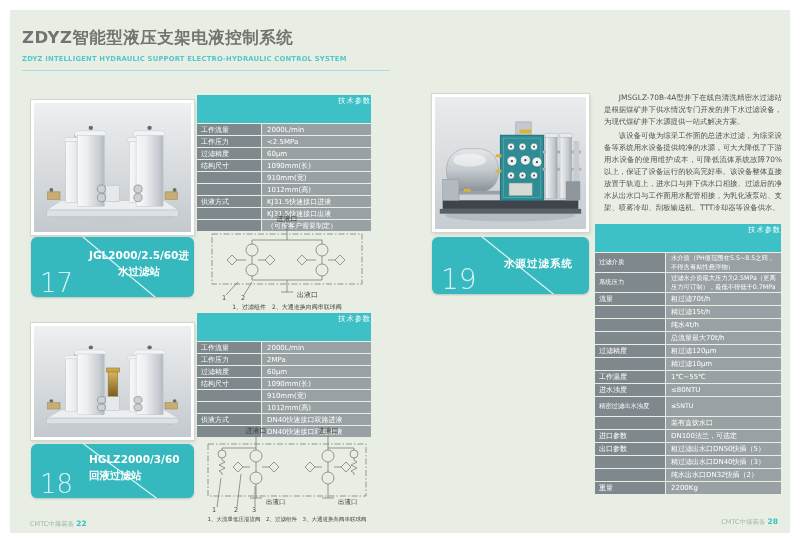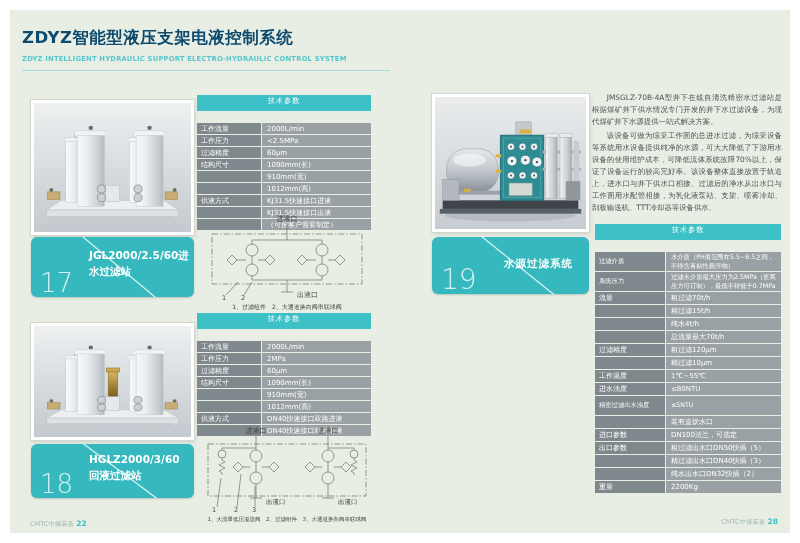--- a/index.html
+++ b/index.html
@@ -1,48 +1,48 @@
 <!DOCTYPE html>
 <html><head>
 <meta charset="utf-8">
 <style>
   html,body{margin:0;padding:0;}
   body{width:800px;height:543px;background:#ffffff;position:relative;overflow:hidden;
        font-family:"DejaVu Sans","Liberation Sans",sans-serif;}
   .abs{position:absolute;}
   .sheet{left:10px;top:10px;width:780px;height:523px;background:#e9eee4;}
   
-  .title-cn{left:22px;top:27px;font-size:16.5px;font-weight:600;color:#0c4a6e;letter-spacing:.5px;}
+  .title-cn{left:22px;top:27px;font-size:16.5px;font-weight:600;color:#737373;letter-spacing:.5px;}
   .title-en{left:22px;top:55px;font-size:6.8px;font-weight:600;color:#55c7cb;letter-spacing:.2px;}
   .rule{left:22px;top:70px;width:368px;height:1px;background:#a9dcdd;}
   
   .photo{border:3px solid #ffffff;box-shadow:0 0 0 1px #d2d8d0,1px 2px 4px rgba(60,70,60,.18);
          background:#dfe3e6;box-sizing:border-box;}
   .photo svg{display:block;width:100%;height:100%;}
   
   .spec-table{font-size:7px;color:#ffffff;}
-  .thead{height:16px;line-height:12px;background:#3ec1c6;text-align:center;margin-bottom:12px;
+  .thead{height:28px;line-height:12px;background:#3ec1c6;text-align:right;margin-bottom:1px;
          font-size:7.2px;letter-spacing:1px;}
   .trow{display:flex;height:11px;margin-bottom:1px;}
   .t3 .trow{height:12px;}
   .trow.tall{height:19px;}
   .tl{width:56px;background:#7f888c;padding:0 4px;display:flex;align-items:center;}
   .tv{flex:1;background:#99a1a5;padding:0 5px;display:flex;align-items:center;margin-left:1px;}
   .t3 .tl{width:62px;text-align:center;}
   .trow.tall .tl,.trow.tall .tv{font-size:6.3px;line-height:1.3;}
   
   .badge{background:#36b9be;border-radius:6px;color:#fff;overflow:hidden;
          box-shadow:0 1px 2px rgba(40,80,80,.25);}
   .badge svg{position:absolute;left:0;top:0;width:100%;height:100%;}
   .badge-num{position:absolute;left:9px;bottom:2px;font-size:26px;line-height:.9;
              font-weight:300;color:rgba(255,255,255,.8);}
   .badge-name{position:absolute;left:58px;width:100px;font-size:10.5px;font-weight:700;line-height:1.55;}
   
   .para{font-size:7.4px;line-height:1.62;color:#4e5254;text-align:justify;}
-  .para p{margin:0 0 2px 0;text-indent:2em;}
+  .para p{margin:0 0 2px 12px;text-indent:2em;}
   
   .diag svg{display:block;width:100%;height:100%;}
   .diag text{fill:#3e423a;font-family:inherit;}
   .diag .ln{stroke:#6b7065;stroke-width:.7;fill:none;}
   
   .footer{font-size:6.5px;color:#9fb7b1;}
   .footer .pageno{color:#3cbfc3;font-weight:700;font-size:7.5px;margin-left:2px;}
   .footer-right{text-align:right;}
 </style>
 </head>
@@ -172,21 +172,21 @@
     <text x="43" y="88" font-size="6.5">2</text>
     <text x="89" y="97" font-size="6" text-anchor="middle">1、过滤组件　2、大通道换向阀串联球阀</text>
   </svg>
 </div>
 
 <div class="abs badge" style="left:31px;top:237px;width:163px;height:60px;">
   <svg viewBox="0 0 163 60">
     <line x1="46" y1="-5" x2="136" y2="70" stroke="rgba(255,255,255,.85)" stroke-width="1.2"></line>
   </svg>
   <div class="badge-num">17</div>
-  <div class="badge-name" style="top:10px;">JGL2000/2.5/60进水过滤站</div>
+  <div class="badge-name" style="top:10px;text-align:center;">JGL2000/2.5/60进水过滤站</div>
 </div>
 
 <div class="abs photo" style="left:31px;top:323px;width:163px;height:117px;">
   <svg viewBox="0 0 163 135" preserveAspectRatio="none">
     <defs>
       <linearGradient id="goldB" x1="0" y1="0" x2="0" y2="1">
         <stop offset="0" stop-color="#d8b45c"></stop>
           <stop offset="1" stop-color="#7a5c20"></stop>
       </linearGradient>
     </defs>

